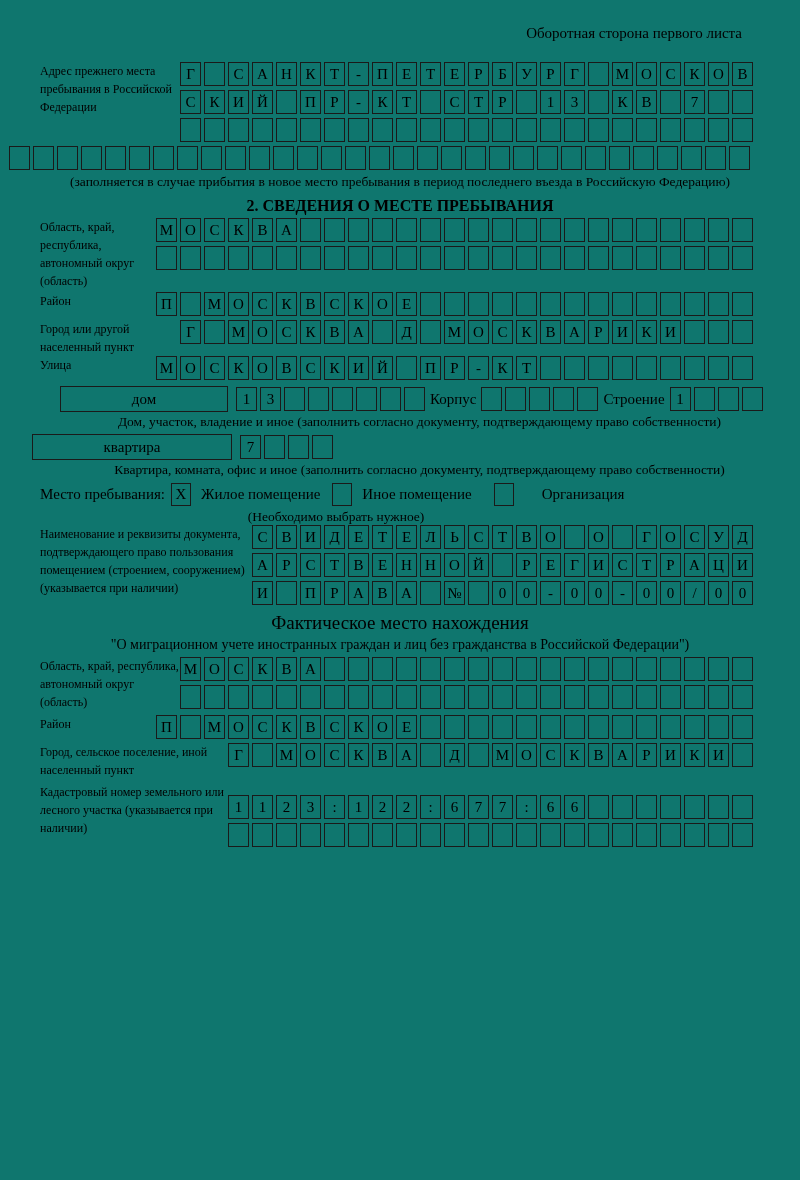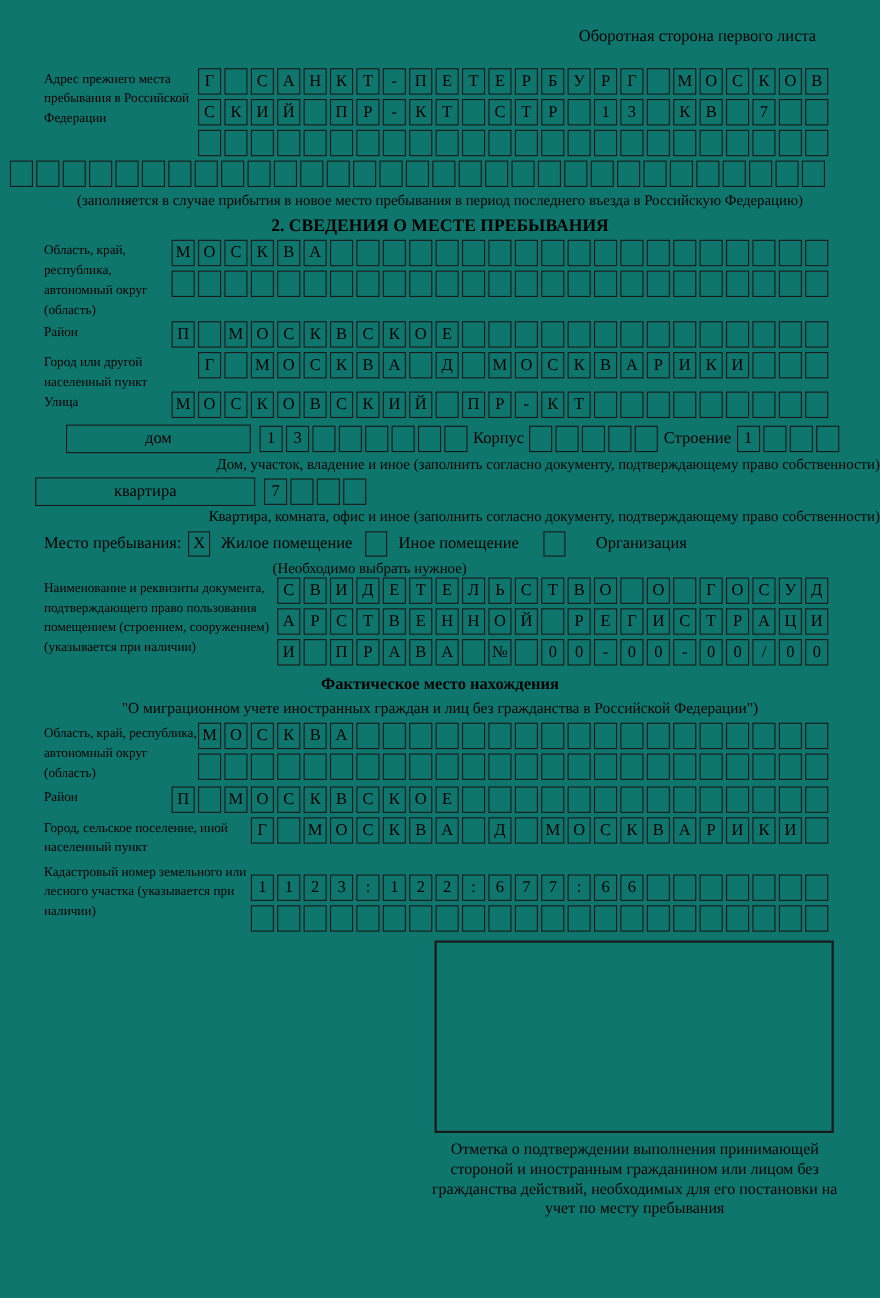--- a/index.html
+++ b/index.html
@@ -12,23 +12,23 @@
   .flabel{font-size:12px;line-height:18px;flex-shrink:0;}
   .fcells{margin-left:auto;flex-shrink:0;}
   .cellrow{display:flex;gap:3px;justify-content:flex-end;margin-bottom:4px;}
   .cell{
     box-sizing:border-box;width:21px;height:24px;border:1.7px solid #1a1a1a;flex-shrink:0;
     display:flex;align-items:center;justify-content:center;font-size:15px;line-height:1;
   }
   .fullrow{padding-left:9px;padding-right:47px;}
   .fullrow .cellrow{justify-content:flex-start;}
   .note-c{font-size:13.5px;text-align:center;line-height:16px;margin-top:2px;}
-  .note-l{font-size:13.5px;text-align:right;line-height:16px;padding-left:39px;margin-top:2px;}
+  .note-l{font-size:13.5px;text-align:center;line-height:16px;padding-left:39px;margin-top:2px;}
   .h2{font-size:16px;font-weight:bold;text-align:center;line-height:19px;margin-top:6px;margin-bottom:3px;}
-  .h3{font-size:15px;font-weight:bold;text-align:center;line-height:19px;margin-top:4px;margin-bottom:4px;}
+  .h3{font-size:19px;font-weight:normal;text-align:center;line-height:19px;margin-top:4px;margin-bottom:4px;}
   .w-adres{width:135px;}
   .w-oblast{width:112px;}
   .w-gorod2{width:140px;}
   .w-doc{width:210px;}
   .w-oblastf{width:140px;}
   .w-gorodf{width:185px;}
   .w-kadastr{width:185px;}
   .widebox{
     box-sizing:border-box;height:26px;border:1.8px solid #1a1a1a;display:flex;align-items:center;
     justify-content:center;font-size:15px;flex-shrink:0;
@@ -636,18 +636,14 @@
           <div class="cell"></div>
           <div class="cell"></div>
           <div class="cell"></div>
           <div class="cell"></div>
           <div class="cell"></div>
           <div class="cell"></div>
         </div>
     </div>
   </div>
 
-  <div class="stampcol">
-    <div class="stampbox"></div>
-    <div class="stampcap">Отметка о подтверждении выполнения принимающей стороной и иностранным гражданином или лицом без гражданства действий, необходимых для его постановки на учет по месту пребывания</div>
-  </div>
 
 </div>
 
 </body></html>

